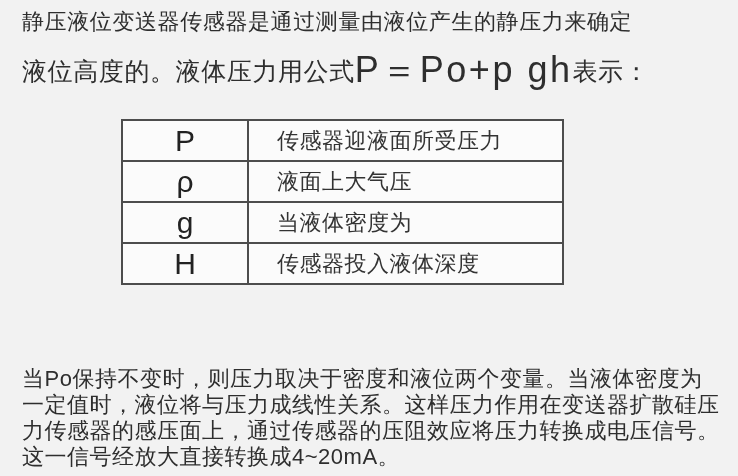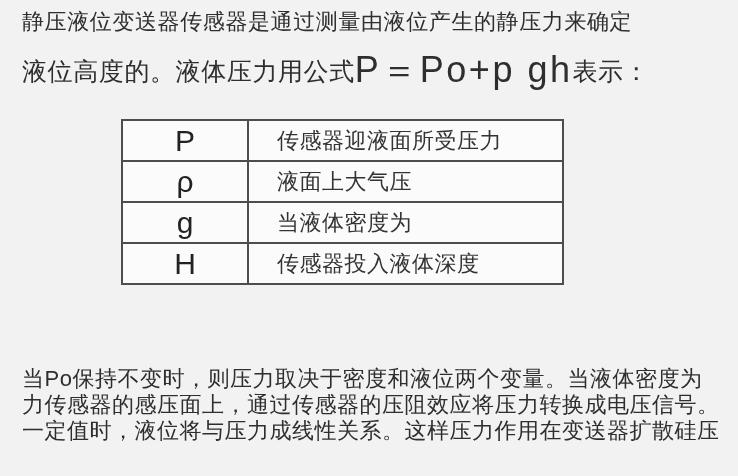--- a/index.html
+++ b/index.html
@@ -109,15 +109,16 @@
     </tr>
     <tr>
       <td class="sym">H</td>
       <td class="desc">传感器投入液体深度</td>
     </tr>
   </tbody>
 </table>
 
 <div class="footer">
   <div class="footer-line">当Po保持不变时，则压力取决于密度和液位两个变量。当液体密度为</div>
+  <div class="footer-line">一定值时，液位将与压力成线性关系。这样压力作用在变送器扩散硅压</div>
   <div class="footer-line">力传感器的感压面上，通过传感器的压阻效应将压力转换成电压信号。</div>
-  <div class="footer-line">一定值时，液位将与压力成线性关系。这样压力作用在变送器扩散硅压</div>
+  <div class="footer-line">这一信号经放大直接转换成4~20mA。</div>
 </div>
 
 </body></html>

